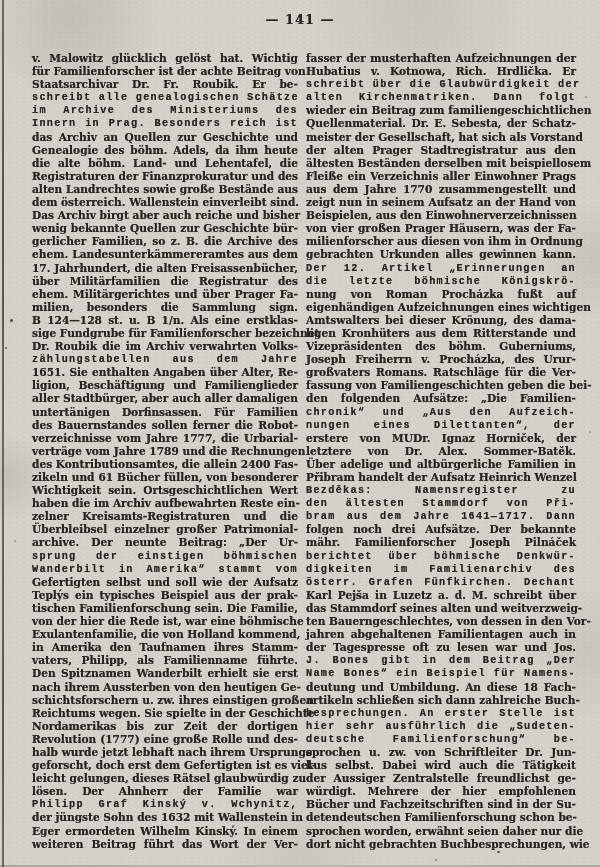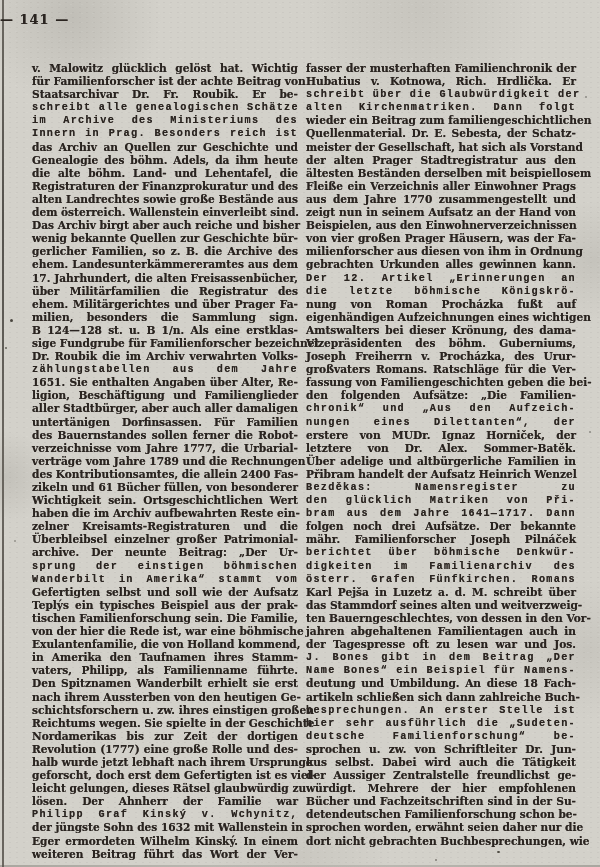--- a/index.html
+++ b/index.html
@@ -30,26 +30,27 @@
     position:absolute;left:2px;top:0;width:2px;height:867px;
     background:linear-gradient(#5a564f, #3f3c37 25%, #59554e 55%, #443f3a 85%, #5a564f);
     opacity:.85;
   }
   .bottom-edge{
     position:absolute;left:0;bottom:0;width:600px;height:2px;
     background:linear-gradient(90deg, rgba(90,86,79,.35), rgba(90,86,79,.15) 50%, rgba(90,86,79,.35));
   }
   .page-number{
     position:absolute;top:12px;left:0;width:600px;
+    text-align:center;
     font-size:13px;font-weight:700;color:var(--ink);
     letter-spacing:1px;
     text-shadow:0 0 .4px rgba(42,36,32,.7);
   }
   .col{
-    position:absolute;top:62px;
+    position:absolute;top:52px;
     color:var(--ink);
     font-size:10.6px;font-weight:700;
     text-shadow:0 0 .45px rgba(42,36,32,.65);
   }
   .col-left{left:32px;width:266px;}
   .col-right{left:306px;width:270px;}
   .line{
     height:13.1px;line-height:13.1px;
     white-space:nowrap;
     text-align:justify;
@@ -133,60 +134,61 @@
       <div class="line">halb wurde jetzt lebhaft nach ihrem Ursprunge</div>
       <div class="line">geforscht, doch erst dem Gefertigten ist es viel-</div>
       <div class="line">leicht gelungen, dieses Rätsel glaubwürdig zu</div>
       <div class="line">lösen. Der Ahnherr der Familie war</div>
       <div class="line sp">Philipp Graf Kinský v. Wchynitz,</div>
       <div class="line">der jüngste Sohn des 1632 mit Wallenstein in</div>
       <div class="line">Eger ermordeten Wilhelm Kinský. In einem</div>
       <div class="line">weiteren Beitrag führt das Wort der Ver-</div>
     </div>
   <div class="col col-right" id="col-right">
-      <div class="line">fasser der musterhaften Familienchronik der</div>
+      <div class="line">fasser der musterhaften Aufzeichnungen der</div>
       <div class="line">Hubatius v. Kotnowa, Rich. Hrdlička. Er</div>
       <div class="line sp">schreibt über die Glaubwürdigkeit der</div>
       <div class="line sp">alten Kirchenmatriken. Dann folgt</div>
       <div class="line">wieder ein Beitrag zum familiengeschichtlichen</div>
       <div class="line">Quellenmaterial. Dr. E. Sebesta, der Schatz-</div>
       <div class="line">meister der Gesellschaft, hat sich als Vorstand</div>
       <div class="line">der alten Prager Stadtregistratur aus den</div>
       <div class="line">ältesten Beständen derselben mit beispiellosem</div>
       <div class="line">Fleiße ein Verzeichnis aller Einwohner Prags</div>
       <div class="line">aus dem Jahre 1770 zusammengestellt und</div>
       <div class="line">zeigt nun in seinem Aufsatz an der Hand von</div>
       <div class="line">Beispielen, aus den Einwohnerverzeichnissen</div>
       <div class="line">von vier großen Prager Häusern, was der Fa-</div>
       <div class="line">milienforscher aus diesen von ihm in Ordnung</div>
       <div class="line">gebrachten Urkunden alles gewinnen kann.</div>
       <div class="line sp">Der 12. Artikel „Erinnerungen an</div>
       <div class="line sp">die letzte böhmische Königskrö-</div>
       <div class="line">nung von Roman Procházka fußt auf</div>
       <div class="line">eigenhändigen Aufzeichnungen eines wichtigen</div>
       <div class="line">Amtswalters bei dieser Krönung, des dama-</div>
+      <div class="line">ligen Kronhüters aus dem Ritterstande und</div>
       <div class="line">Vizepräsidenten des böhm. Guberniums,</div>
       <div class="line">Joseph Freiherrn v. Procházka, des Urur-</div>
       <div class="line">großvaters Romans. Ratschläge für die Ver-</div>
       <div class="line">fassung von Familiengeschichten geben die bei-</div>
       <div class="line">den folgenden Aufsätze: „Die Familien-</div>
       <div class="line sp">chronik“ und „Aus den Aufzeich-</div>
       <div class="line sp">nungen eines Dilettanten“, der</div>
       <div class="line">erstere von MUDr. Ignaz Horniček, der</div>
       <div class="line">letztere von Dr. Alex. Sommer-Batěk.</div>
       <div class="line">Über adelige und altbürgerliche Familien in</div>
       <div class="line">Přibram handelt der Aufsatz Heinrich Wenzel</div>
       <div class="line sp">Bezděkas: Namensregister zu</div>
-      <div class="line sp">den glücklich Matriken von Při-</div>
+      <div class="line sp">den ältesten Stammdorf von Při-</div>
       <div class="line sp">bram aus dem Jahre 1641—1717. Dann</div>
       <div class="line">folgen noch drei Aufsätze. Der bekannte</div>
       <div class="line">mähr. Familienforscher Joseph Pilnáček</div>
       <div class="line sp">berichtet über böhmische Denkwür-</div>
       <div class="line sp">digkeiten im Familienarchiv des</div>
-      <div class="line sp">österr. Grafen Fünfkirchen. Romans</div>
+      <div class="line sp">österr. Grafen Fünfkirchen. Dechant</div>
       <div class="line">Karl Pejša in Luzetz a. d. M. schreibt über</div>
       <div class="line">das Stammdorf seines alten und weitverzweig-</div>
       <div class="line">ten Bauerngeschlechtes, von dessen in den Vor-</div>
       <div class="line">jahren abgehaltenen Familientagen auch in</div>
       <div class="line">der Tagespresse oft zu lesen war und Jos.</div>
       <div class="line sp">J. Bones gibt in dem Beitrag „Der</div>
       <div class="line sp">Name Bones“ ein Beispiel für Namens-</div>
       <div class="line">deutung und Umbildung. An diese 18 Fach-</div>
       <div class="line">artikeln schließen sich dann zahlreiche Buch-</div>
       <div class="line sp">besprechungen. An erster Stelle ist</div>

